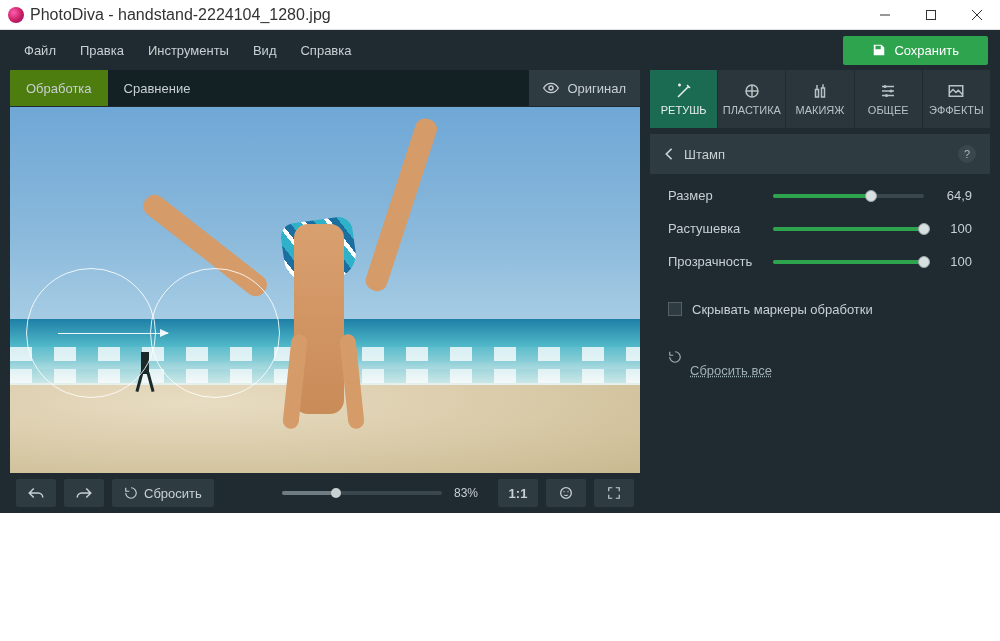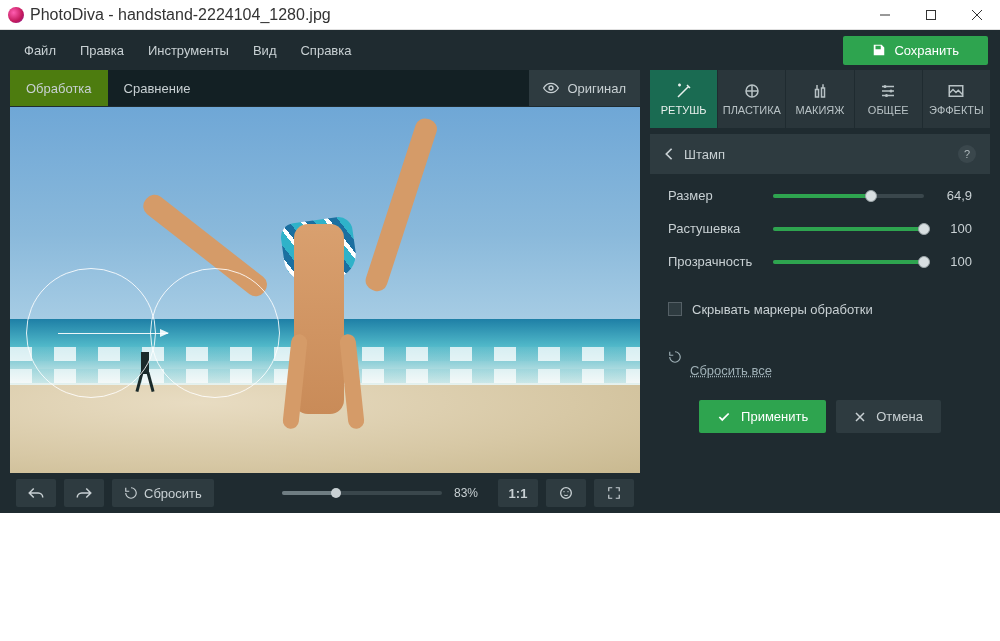--- a/index.html
+++ b/index.html
@@ -310,31 +310,17 @@
           <span>Скрывать маркеры обработки</span>
         </div>
 
         <div class="reset-row">
           <svg width="14" height="14" viewBox="0 0 24 24">
               <path fill="none" stroke="#9fb0b6" stroke-width="2" d="M3 12a9 9 0 109-9M3 3v6h6"></path>
             </svg>
           <span class="txt">Сбросить все</span>
         </div>
 
-        <div class="action-row">
-          <div class="btn-apply">
-            <svg width="14" height="14" viewBox="0 0 24 24">
-                <path fill="none" stroke="#fff" stroke-width="3" d="M4 12l5 5L20 6"></path>
-              </svg>
-            <span>Применить</span>
-          </div>
-          <div class="btn-cancel">
-            <svg width="12" height="12" viewBox="0 0 24 24">
-                <path stroke="#c8d0d3" stroke-width="3" d="M4 4l16 16M20 4L4 20"></path>
-              </svg>
-            <span>Отмена</span>
-          </div>
-        </div>
       </div>
     </div>
 
   </div>
 </div>
 
 </body></html>

